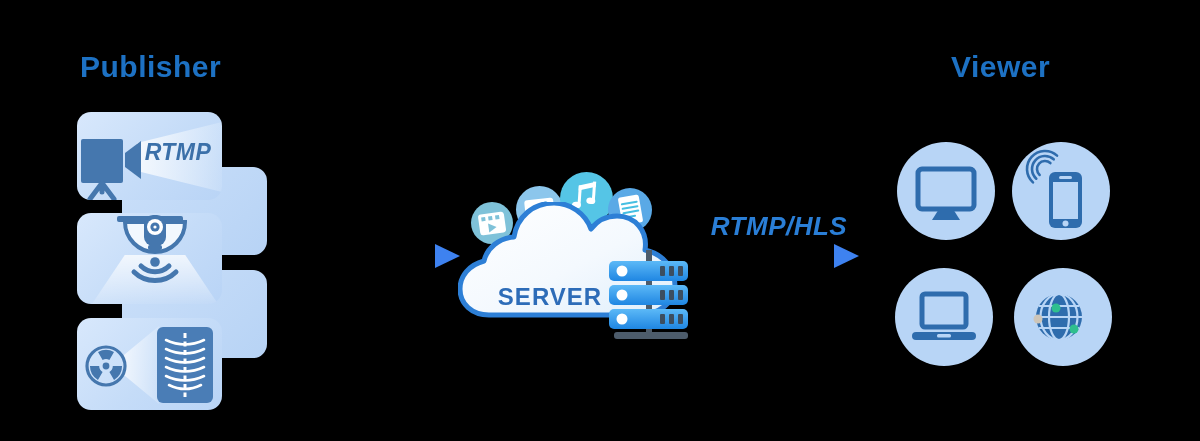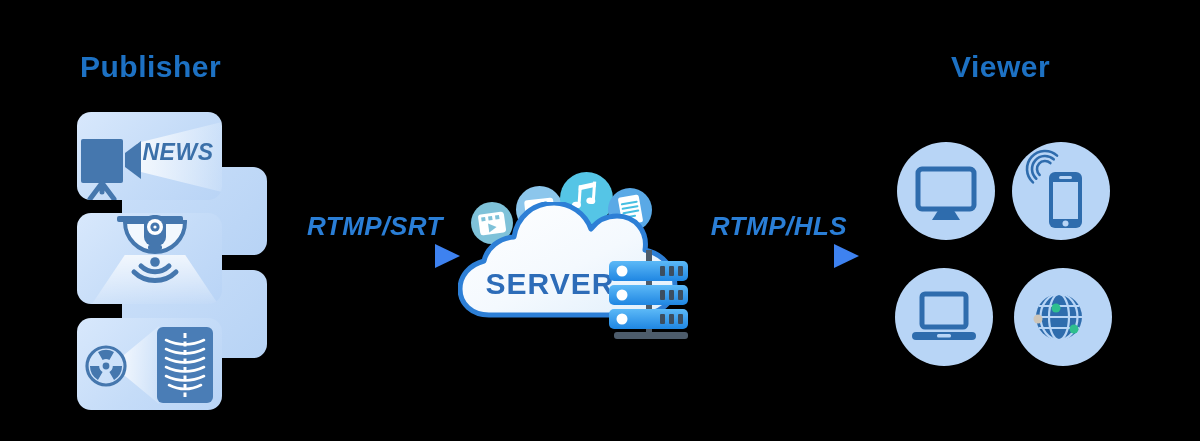--- a/index.html
+++ b/index.html
@@ -26,22 +26,22 @@
   .pub-card svg{position:absolute;left:0;top:0;}
   .beam{position:absolute;}
   .news-label{
     position:absolute;left:60px;top:27px;width:82px;text-align:center;
     font-size:23px;font-weight:bold;font-style:italic;color:#3b70a9;letter-spacing:.5px;
   }
   .mcircle{position:absolute;border-radius:50%;z-index:1;}
   .mcircle svg{position:absolute;left:0;top:0;}
   #cloud{position:absolute;left:458px;top:202px;z-index:2;}
   #server-label{
-    position:absolute;left:468px;top:267px;width:164px;text-align:center;z-index:3;
-    font-size:30px;font-weight:bold;color:#2d6cb8;letter-spacing:1px;
+    position:absolute;left:468px;top:283px;width:164px;text-align:center;z-index:3;
+    font-size:24px;font-weight:bold;color:#2d6cb8;letter-spacing:1px;
   }
   #rack{position:absolute;left:609px;top:246px;z-index:3;}
   .arrow{position:absolute;}
   .viewer-circle{
     position:absolute;width:98px;height:98px;border-radius:50%;background:#b8d5f6;
   }
   .viewer-circle svg{position:absolute;left:0;top:0;}
 </style>
 </head>
 <body>
@@ -56,21 +56,21 @@
 
   <div class="pub-card" style="top:112px;height:88px;">
     <div class="beam" style="left:60px;top:10px;width:85px;height:70px;
                 background:linear-gradient(90deg,rgba(255,255,255,.8),rgba(240,248,255,.22));
                 clip-path:polygon(0 30%,100% 0,100% 100%,0 70%);"></div>
     <svg width="145" height="88" viewBox="0 0 145 88">
       <rect x="4" y="27" width="42" height="44" rx="2" fill="#4577ae"></rect>
       <polygon points="48,41 64,29 64,67 48,55" fill="#4577ae"></polygon>
       <path d="M25 71 L13 87 M25 71 L37 87 M25 71 L25 80" stroke="#4577ae" stroke-width="5" stroke-linecap="round" fill="none"></path>
     </svg>
-    <div class="news-label">NEWS</div>
+    <div class="news-label">RTMP</div>
   </div>
 
   <div class="pub-card" style="top:213px;height:91px;">
     <div class="beam" style="left:15px;top:42px;width:126px;height:49px;
                 background:linear-gradient(180deg,rgba(255,255,255,.75),rgba(255,255,255,.12));
                 clip-path:polygon(26% 0,74% 0,100% 100%,0 100%);"></div>
     <svg width="145" height="91" viewBox="0 0 145 91">
       <rect x="40" y="3" width="66" height="6" rx="2" fill="#4577ae"></rect>
       <path d="M48 9 A30 30 0 0 0 108 9 Z" fill="#f2f8fe" stroke="#4577ae" stroke-width="4"></path>
       <rect x="67" y="2" width="22" height="31" rx="9" fill="#4577ae"></rect>
@@ -105,21 +105,20 @@
           <path d="M89 31 Q108 40 127 31"></path>
           <path d="M89 40 Q108 49 127 40"></path>
           <path d="M89 49 Q108 58 127 49"></path>
           <path d="M89 58 Q108 67 127 58"></path>
           <path d="M92 67 Q108 75 124 67"></path>
         </g>
       </g>
     </svg>
   </div>
 
-  <div class="proto-label" style="left:300px;top:211px;">RTMP/SRT</div>
   <svg class="arrow" style="left:297px;top:243px;" width="164" height="26" viewBox="0 0 164 26">
     <defs>
       <linearGradient id="ag1" x1="0" y1="0" x2="1" y2="0">
         <stop offset="0" stop-color="#c6f1f8"></stop>
           <stop offset="1" stop-color="#3c80ee"></stop>
       </linearGradient>
     </defs>
     <line x1="3" y1="13" x2="136" y2="13" stroke="url(#ag1)" stroke-width="10" stroke-dasharray="7.5 5.5"></line>
     <polygon points="138,1 163,13 138,25" fill="#3e82f0"></polygon>
   </svg>

